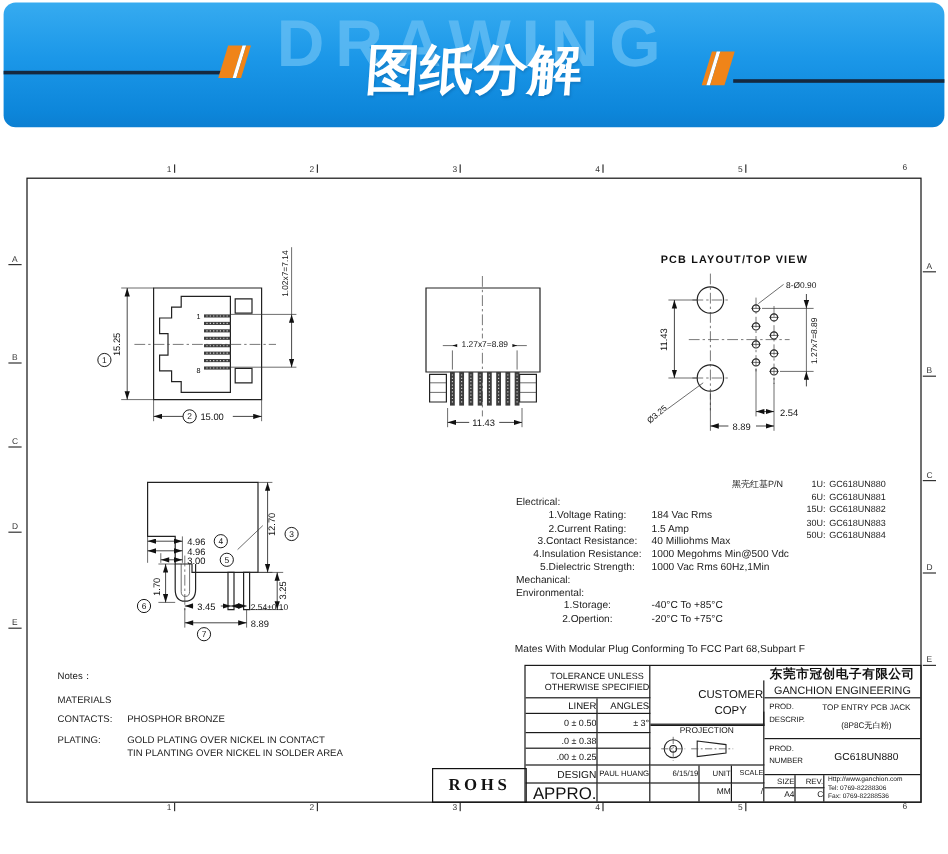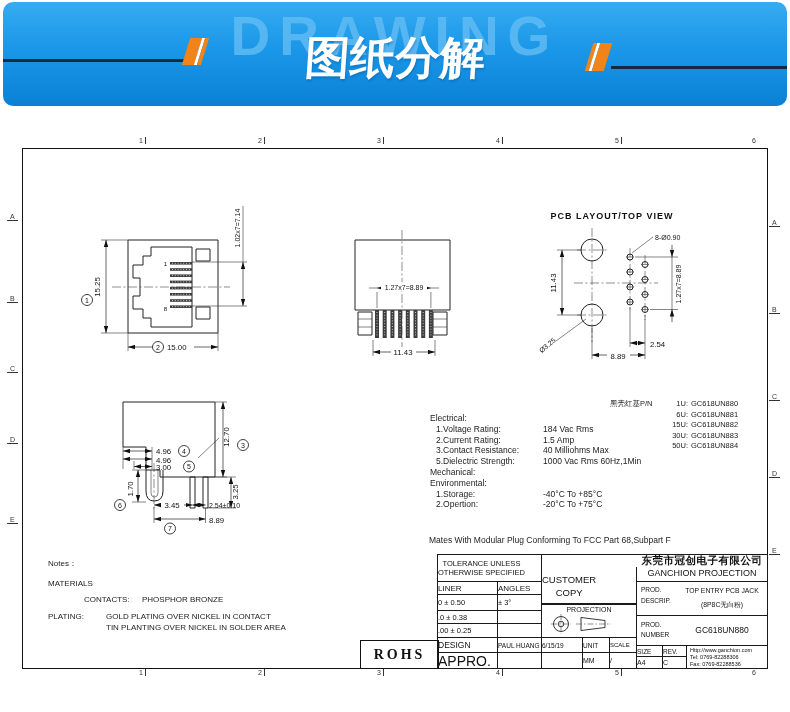--- a/index.html
+++ b/index.html
@@ -32,34 +32,34 @@
   .hatch{stroke:#d8d8d8;stroke-width:.9;fill:none;stroke-dasharray:1 1.8;}
   .wbg{fill:#fff;}
   text.d{font:7.8px "Liberation Sans",sans-serif;fill:#111;}
   text.d7{font:7px "Liberation Sans",sans-serif;fill:#111;}
   text.d6{font:6px "Liberation Sans",sans-serif;fill:#111;}
   text.vt{font:bold 9px "Liberation Sans",sans-serif;fill:#111;letter-spacing:1px;}
   .bal{stroke:#111;stroke-width:.8;fill:#fff;}
   
   #specs{position:absolute;left:430px;top:413px;width:330px;font-size:8.5px;line-height:10.8px;color:#1c1c1c;}
   .spec-row{display:flex;padding-left:6px;}
-  .spec-label{width:107px;flex:none;}
+  .spec-label{width:107px;flex:none;text-align:center;}
   #mates{position:absolute;left:429px;top:535px;font-size:8.5px;color:#1c1c1c;}
   #pns{position:absolute;left:610px;top:399px;font-size:7.5px;line-height:10.6px;color:#1c1c1c;}
   .pn-row{display:flex;}
   .pn-cn{width:58px;flex:none;}
   .pn-row.cont{padding-left:58px;}
   .pn-u{width:20px;text-align:right;margin-right:3px;flex:none;}
   #notes{position:absolute;left:48px;top:558px;width:340px;font-size:8px;line-height:11px;color:#1c1c1c;}
   .note-row{display:flex;}
   .note-label{width:58px;flex:none;}
   
   #tb{position:absolute;left:437px;top:554px;width:329px;height:113px;border:1px solid #1a1a1a;
       box-sizing:content-box;font-size:8px;color:#111;}
-  .cell{position:absolute;box-sizing:border-box;display:flex;align-items:center;justify-content:flex-start;
+  .cell{position:absolute;box-sizing:border-box;display:flex;align-items:center;justify-content:flex-end;
       text-align:center;overflow:hidden;}
   .bR{border-right:1px solid #1a1a1a;} .bB{border-bottom:1px solid #1a1a1a;}
   #rohs{position:absolute;left:360px;top:640px;width:77px;height:27px;border:1.5px solid #111;
       display:flex;align-items:center;justify-content:center;
       font-family:"Liberation Serif",serif;font-weight:bold;font-size:14px;letter-spacing:3px;color:#111;}
   .tiny{font-size:5.5px;line-height:7px;text-align:left;}
 </style>
 </head>
 <body>
 
@@ -276,40 +276,44 @@
     </div>
   <div class="spec-row">
       <span class="spec-label">2.Current Rating:</span>
       <span>1.5 Amp</span>
     </div>
   <div class="spec-row">
       <span class="spec-label">3.Contact Resistance:</span>
       <span>40 Milliohms Max</span>
     </div>
   <div class="spec-row">
+      <span class="spec-label">4.Insulation Resistance:</span>
+      <span>1000 Megohms Min@500 Vdc</span>
+    </div>
+  <div class="spec-row">
       <span class="spec-label">5.Dielectric Strength:</span>
       <span>1000 Vac Rms 60Hz,1Min</span>
     </div>
   <div>Mechanical:</div>
   <div>Environmental:</div>
   <div class="spec-row">
       <span class="spec-label">1.Storage:</span>
       <span>-40°C To +85°C</span>
     </div>
   <div class="spec-row">
       <span class="spec-label">2.Opertion:</span>
       <span>-20°C To +75°C</span>
     </div>
 </div>
 <div id="mates">Mates With Modular Plug Conforming To FCC Part 68,Subpart F</div>
 
 <div id="notes">
   <div>Notes：</div>
   <div style="margin-top:9px;">MATERIALS</div>
-  <div class="note-row" style="margin-top:5px;margin-left:36px;">
+  <div class="note-row" style="margin-top:5px;">
     <span class="note-label">CONTACTS:</span>
     <span>PHOSPHOR BRONZE</span>
   </div>
   <div class="note-row" style="margin-top:6px;">
     <span class="note-label">PLATING:</span>
     <span><span>GOLD PLATING OVER NICKEL IN CONTACT</span><br><span>TIN PLANTING OVER NICKEL IN SOLDER AREA</span></span>
   </div>
 </div>
 
 <div id="tb">
@@ -345,21 +349,21 @@
   </div>
   <div class="cell bR bB" style="left:104px;top:83px;width:41px;height:15px;font-size:6.5px;">6/15/19</div>
   <div class="cell bR" style="left:104px;top:98px;width:41px;height:15px;"></div>
   <div class="cell bR bB" style="left:145px;top:83px;width:27px;height:15px;font-size:6.5px;">UNIT</div>
   <div class="cell bR" style="left:145px;top:98px;width:27px;height:15px;font-size:7px;">MM</div>
   <div class="cell bR bB" style="left:172px;top:83px;width:27px;height:15px;font-size:6px;">SCALE</div>
   <div class="cell bR" style="left:172px;top:98px;width:27px;height:15px;font-size:7px;">/</div>
 
   <div class="cell bB" style="left:199px;top:0;width:130px;height:27px;flex-direction:column;line-height:12px;">
     <span style="font-size:10.5px;font-weight:bold;letter-spacing:.5px;font-family:Liberation Mono, monospace;">东莞市冠创电子有限公司</span>
-    <span style="font-size:9px;">GANCHION PROJECTION</span>
+    <span style="font-size:9px;">GANCHION ENGINEERING</span>
   </div>
   <div class="cell bB" style="left:199px;top:27px;width:130px;height:34px;">
     <span class="abs" style="left:4px;top:4px;font-size:6.5px;">PROD.</span>
     <span class="abs" style="left:4px;top:15px;font-size:6.5px;">DESCRIP.</span>
     <span class="abs" style="left:42px;top:5px;width:86px;text-align:center;font-size:6.8px;">TOP ENTRY PCB JACK</span>
     <span class="abs" style="left:42px;top:18px;width:86px;text-align:center;font-size:6.8px;">(8P8C无白粉)</span>
   </div>
   <div class="cell bB" style="left:199px;top:61px;width:130px;height:30px;">
     <span class="abs" style="left:4px;top:5px;font-size:6.5px;">PROD.</span>
     <span class="abs" style="left:4px;top:15px;font-size:6.5px;">NUMBER</span>

